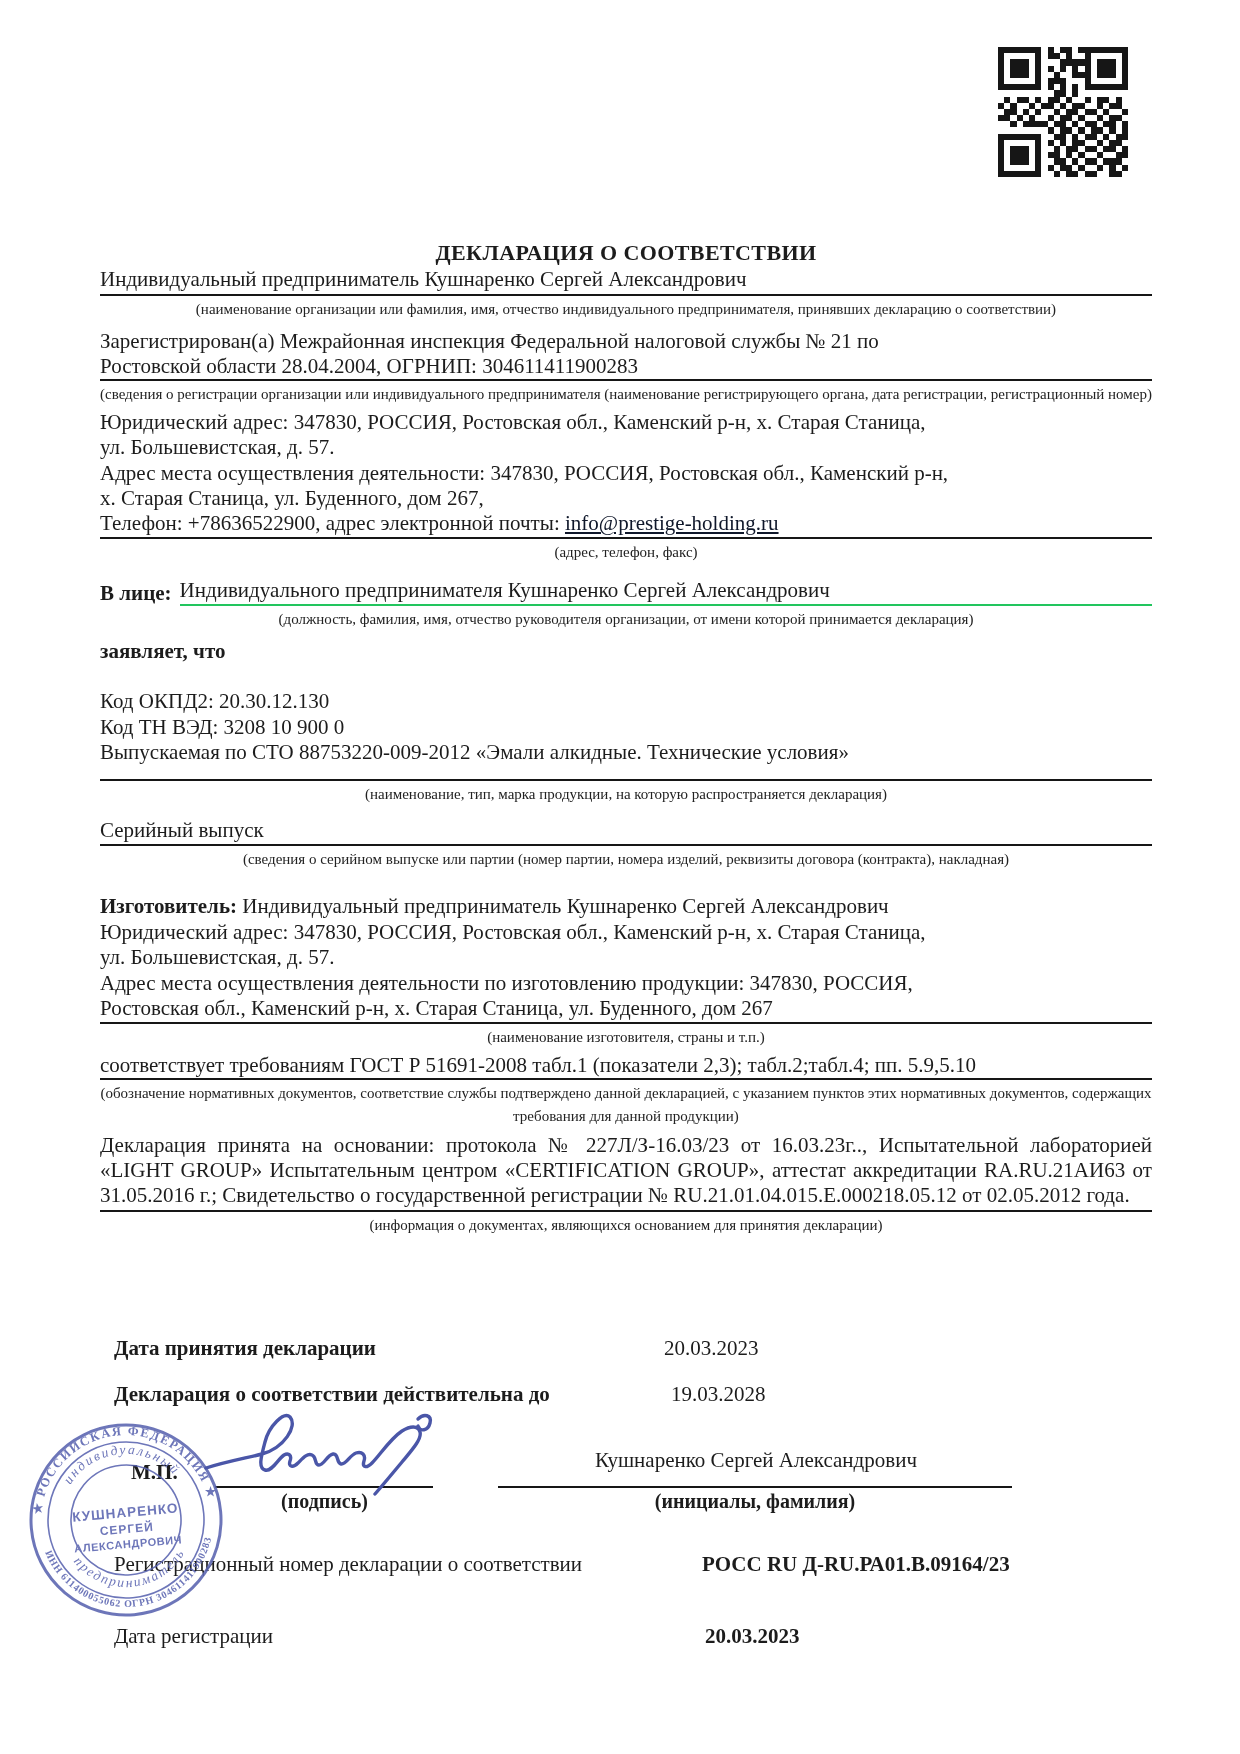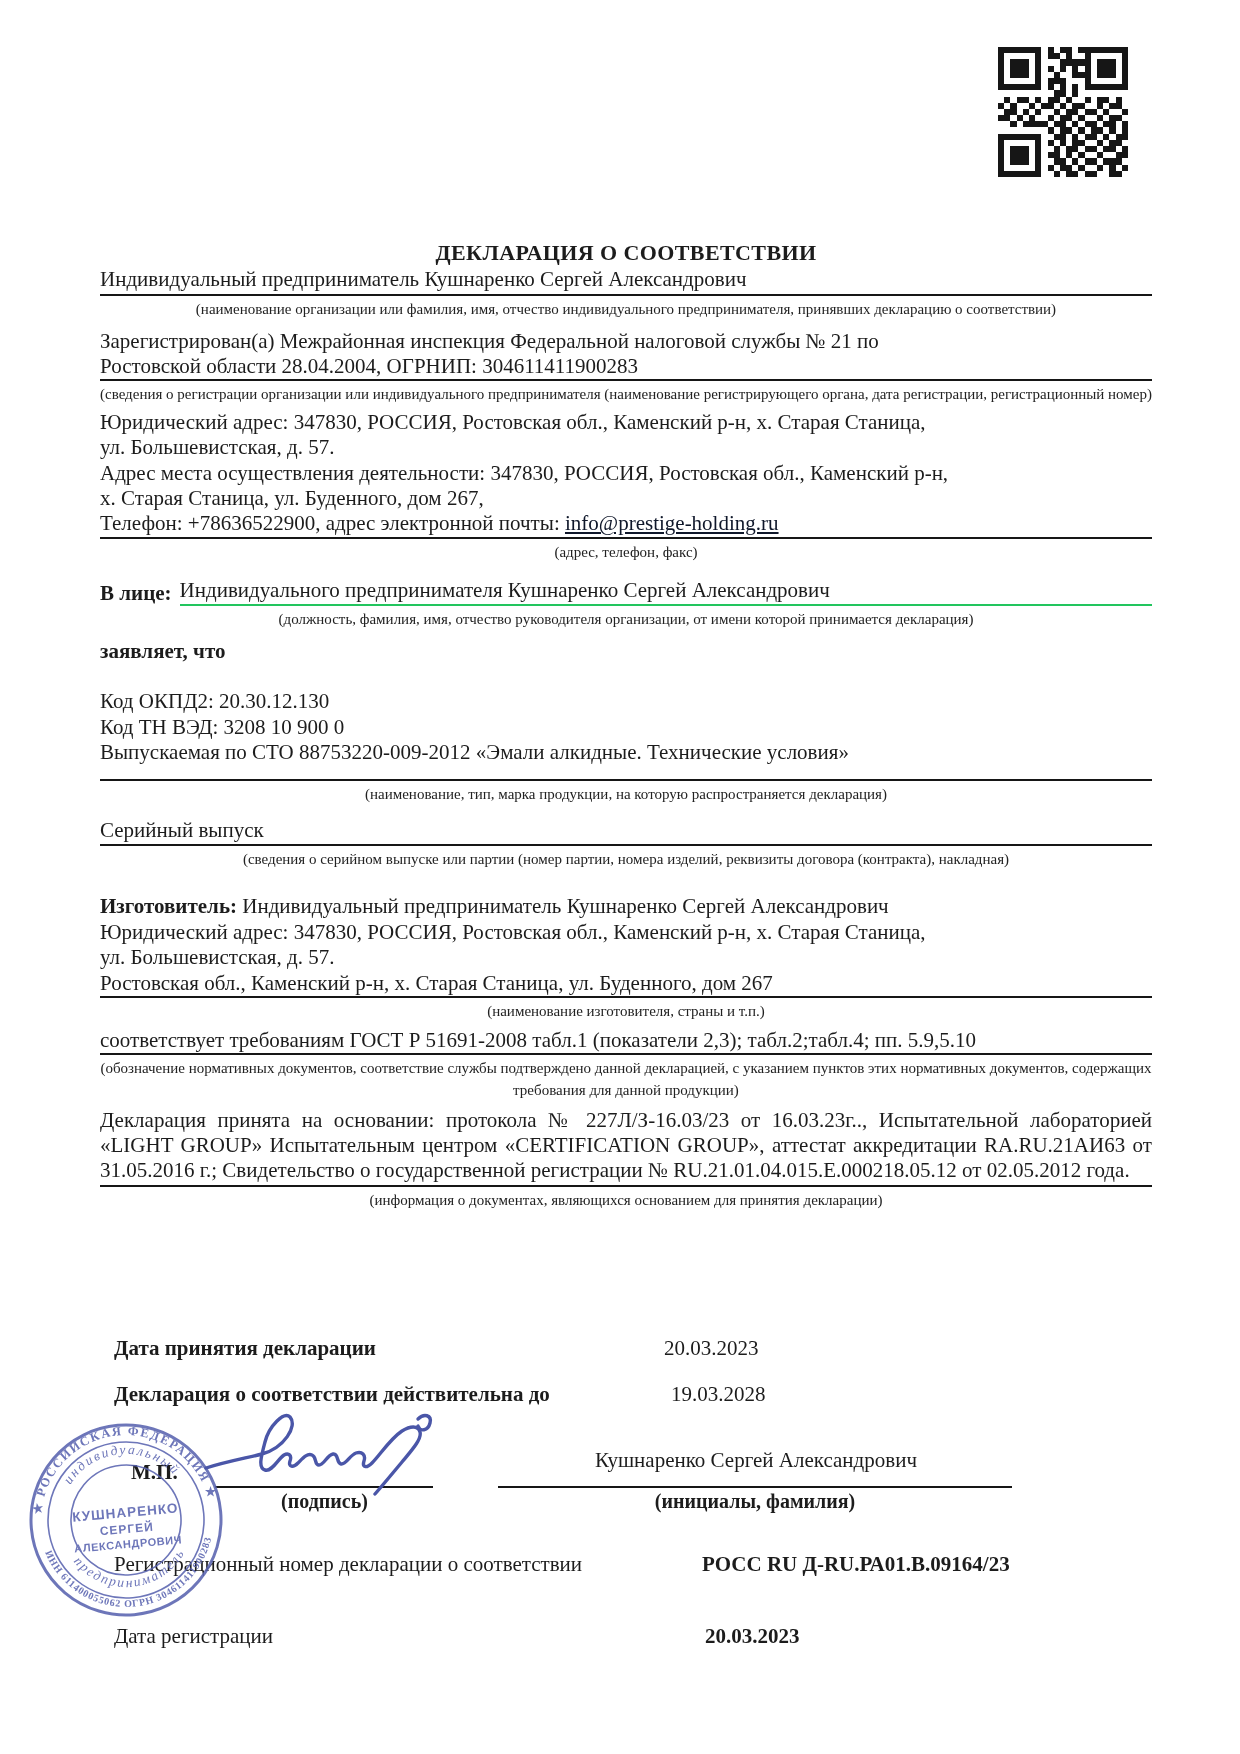--- a/index.html
+++ b/index.html
@@ -536,20 +536,21 @@
   <div class="caption">(наименование, тип, марка продукции, на которую распространяется декларация)</div>
 
   <div class="serial u-block">Серийный выпуск</div>
   <div class="caption">(сведения о серийном выпуске или партии (номер партии, номера изделий, реквизиты договора (контракта), накладная)</div>
 
   <div class="u-block mt24">
     <div class="body-line manu-first"><span class="lbl-inline">Изготовитель:</span><span> Индивидуальный предприниматель Кушнаренко Сергей Александрович</span></div>
     <div class="body-line">
         <div>Юридический адрес: 347830, РОССИЯ, Ростовская обл., Каменский р-н, х. Старая Станица,</div>
         <div>ул. Большевистская, д. 57.</div>
+        <div>Адрес места осуществления деятельности по изготовлению продукции: 347830, РОССИЯ,</div>
         <div>Ростовская обл., Каменский р-н, х. Старая Станица, ул. Буденного, дом 267</div>
       </div>
   </div>
   <div class="caption">(наименование изготовителя, страны и т.п.)</div>
 
   <div class="compliance u-block">соответствует требованиям ГОСТ Р 51691-2008 табл.1 (показатели 2,3); табл.2;табл.4; пп. 5.9,5.10</div>
   <div class="caption">(обозначение нормативных документов, соответствие службы подтверждено данной декларацией, с указанием пунктов этих нормативных документов, содержащих требования для данной продукции)</div>
 
   <div class="basis u-block">Декларация принята на основании: протокола № 227Л/З-16.03/23 от 16.03.23г.., Испытательной лабораторией «LIGHT GROUP»  Испытательным центром «CERTIFICATION GROUP», аттестат аккредитации RA.RU.21АИ63 от 31.05.2016 г.; Свидетельство о государственной регистрации № RU.21.01.04.015.Е.000218.05.12 от 02.05.2012 года.</div>
   <div class="caption">(информация о документах, являющихся основанием для принятия декларации)</div>

